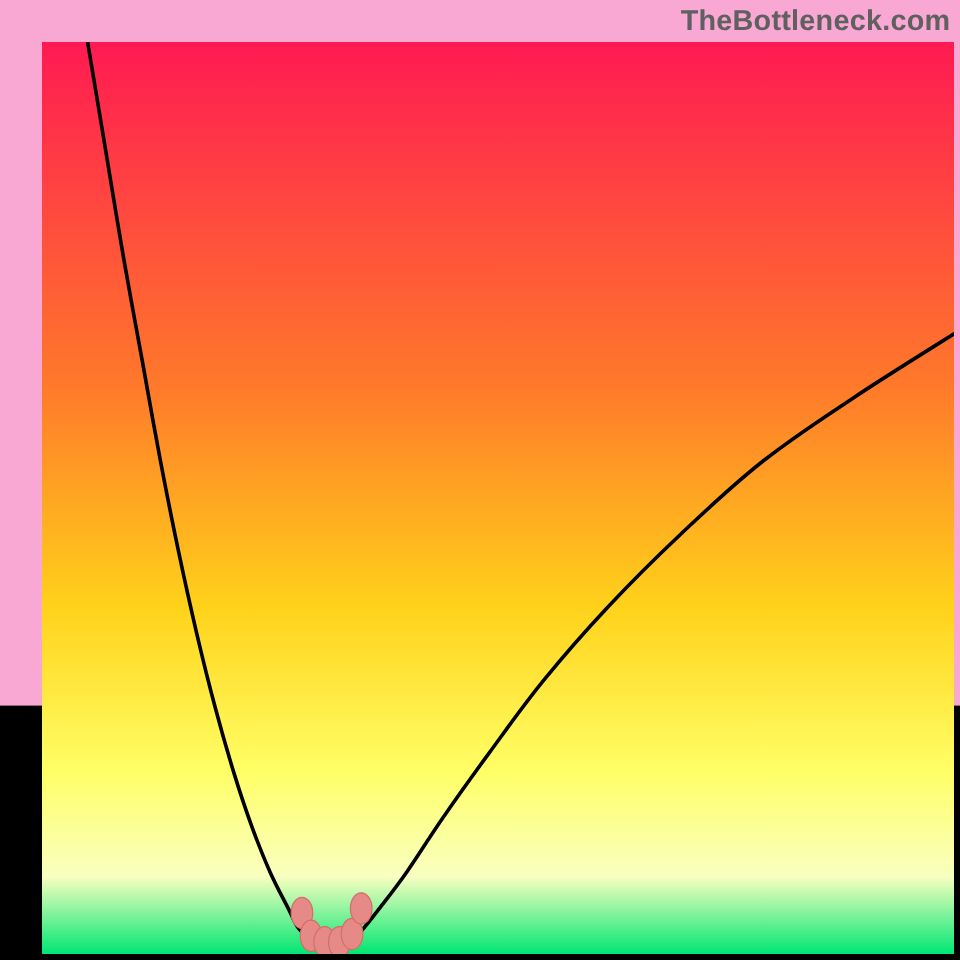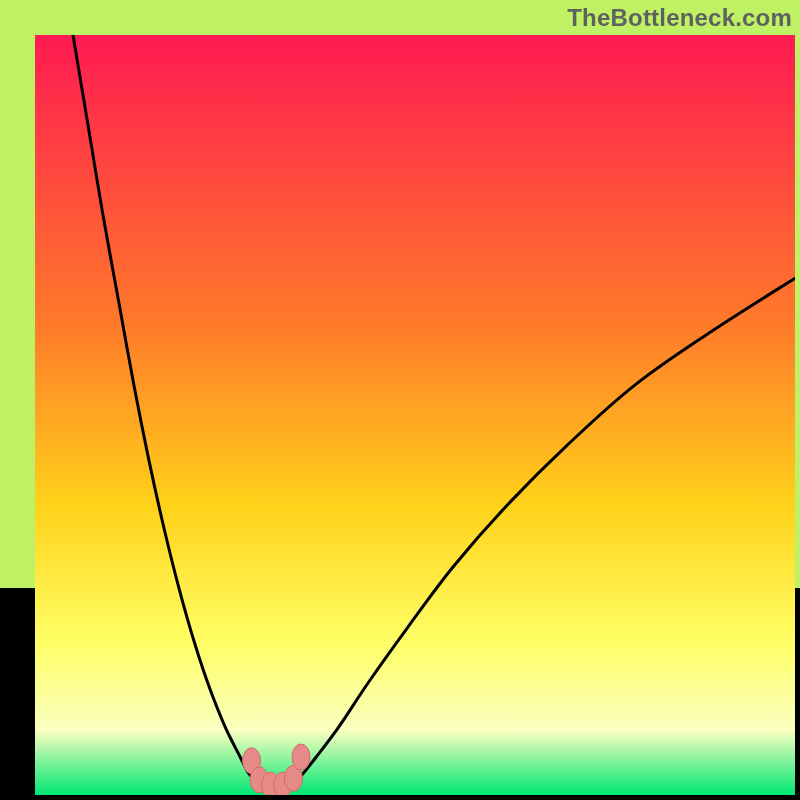--- a/index.html
+++ b/index.html
@@ -9,21 +9,21 @@
     height: 800px;
     background: #000;
     overflow: hidden;
   }
   .frame {
     position: absolute;
     left: 0;
     top: 0;
     width: 800px;
     height: 588px;
-    background: #bef264;
+    background: #f9a8d4;
   }
   .plot {
     position: absolute;
     left: 35px;
     top: 35px;
     width: 760px;
     height: 760px;
     overflow: hidden;
   }
   .watermark {

